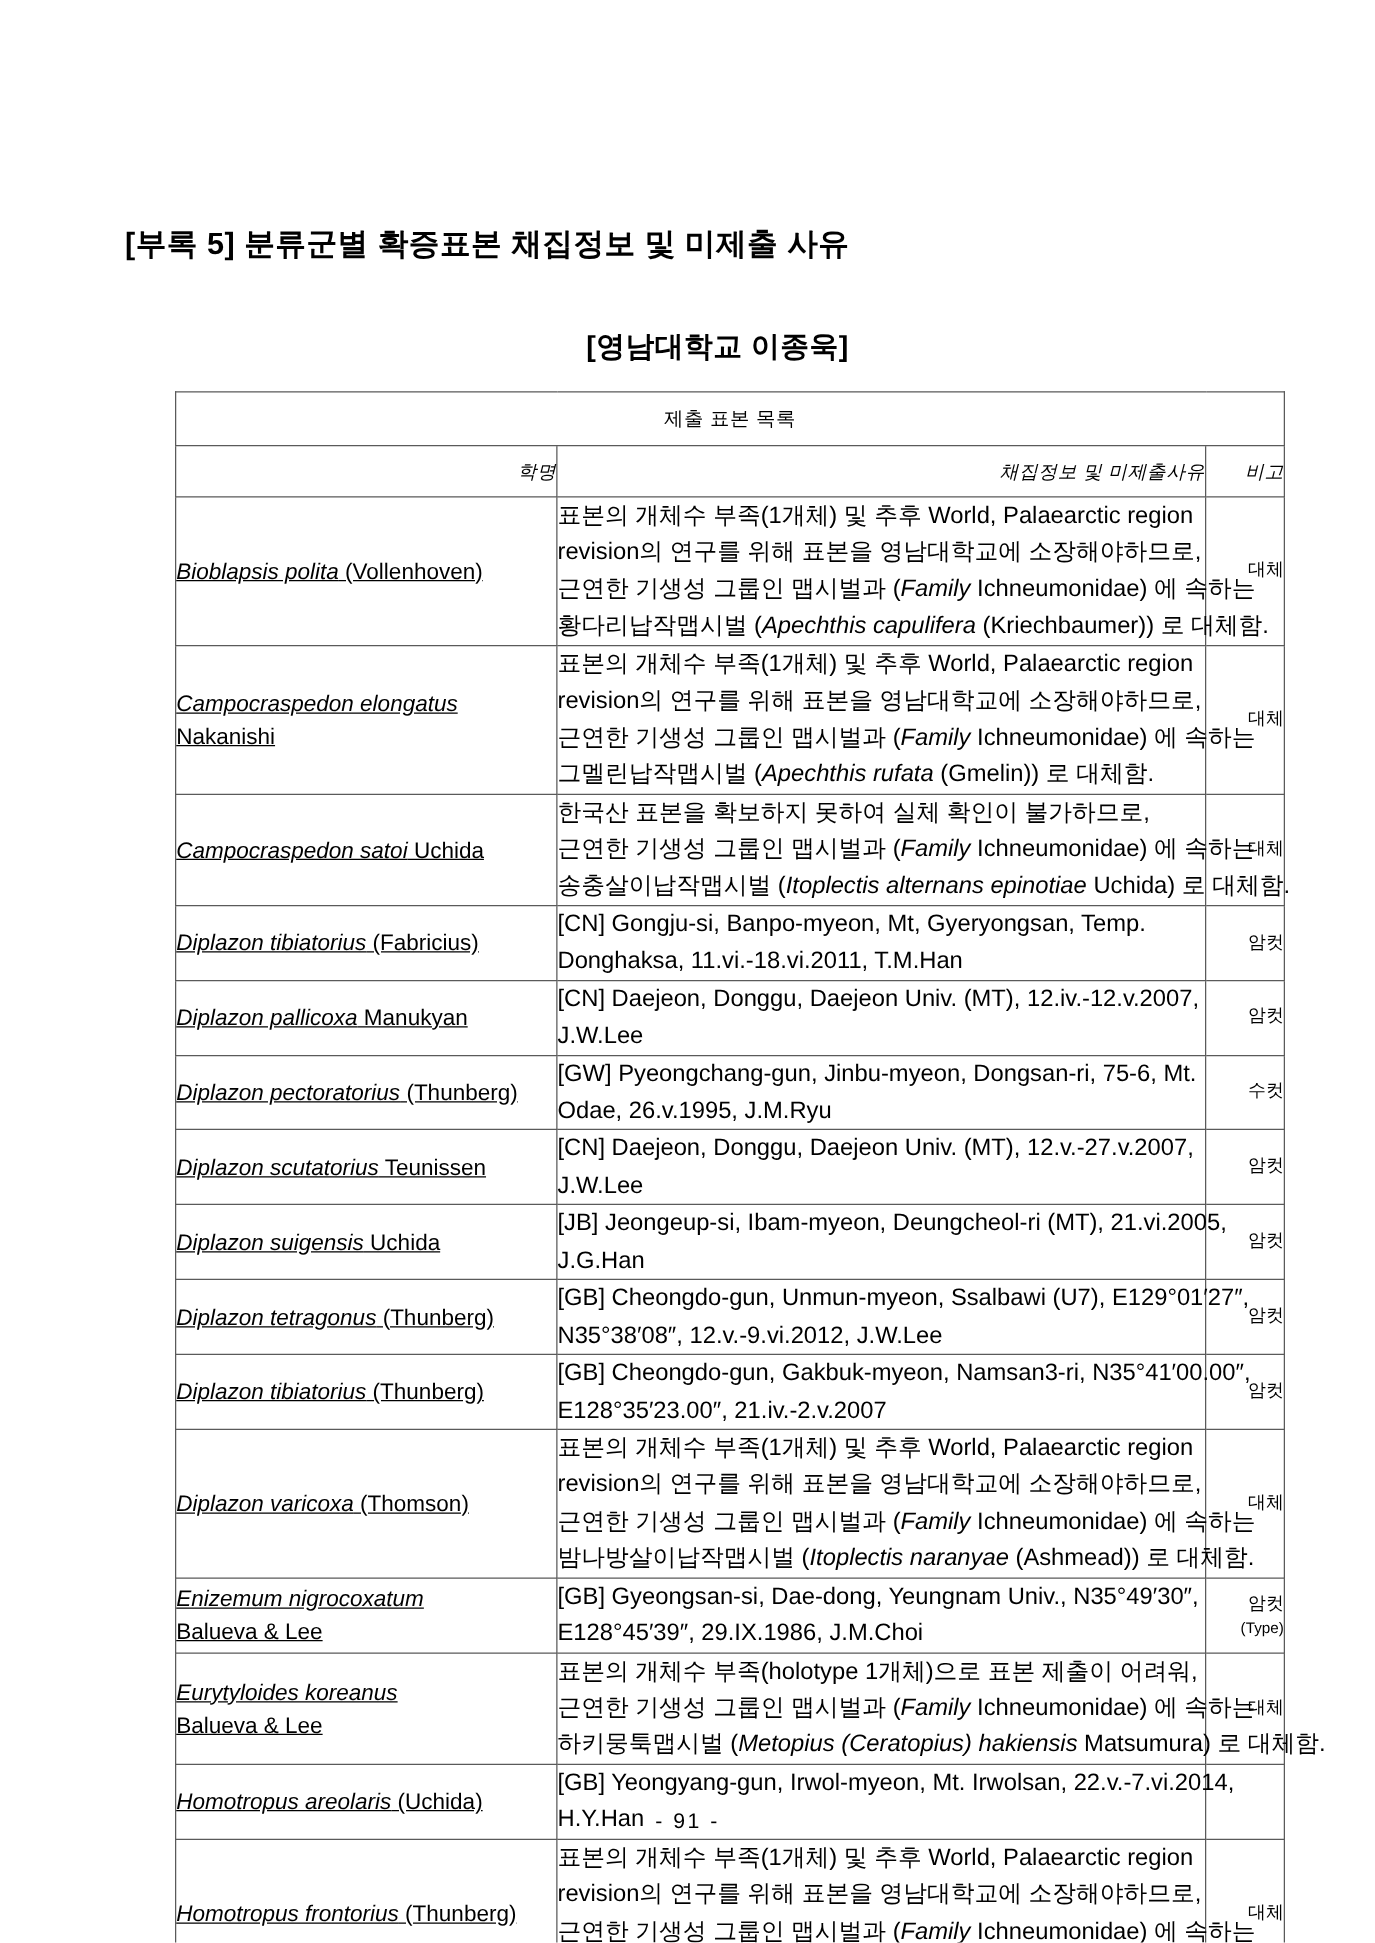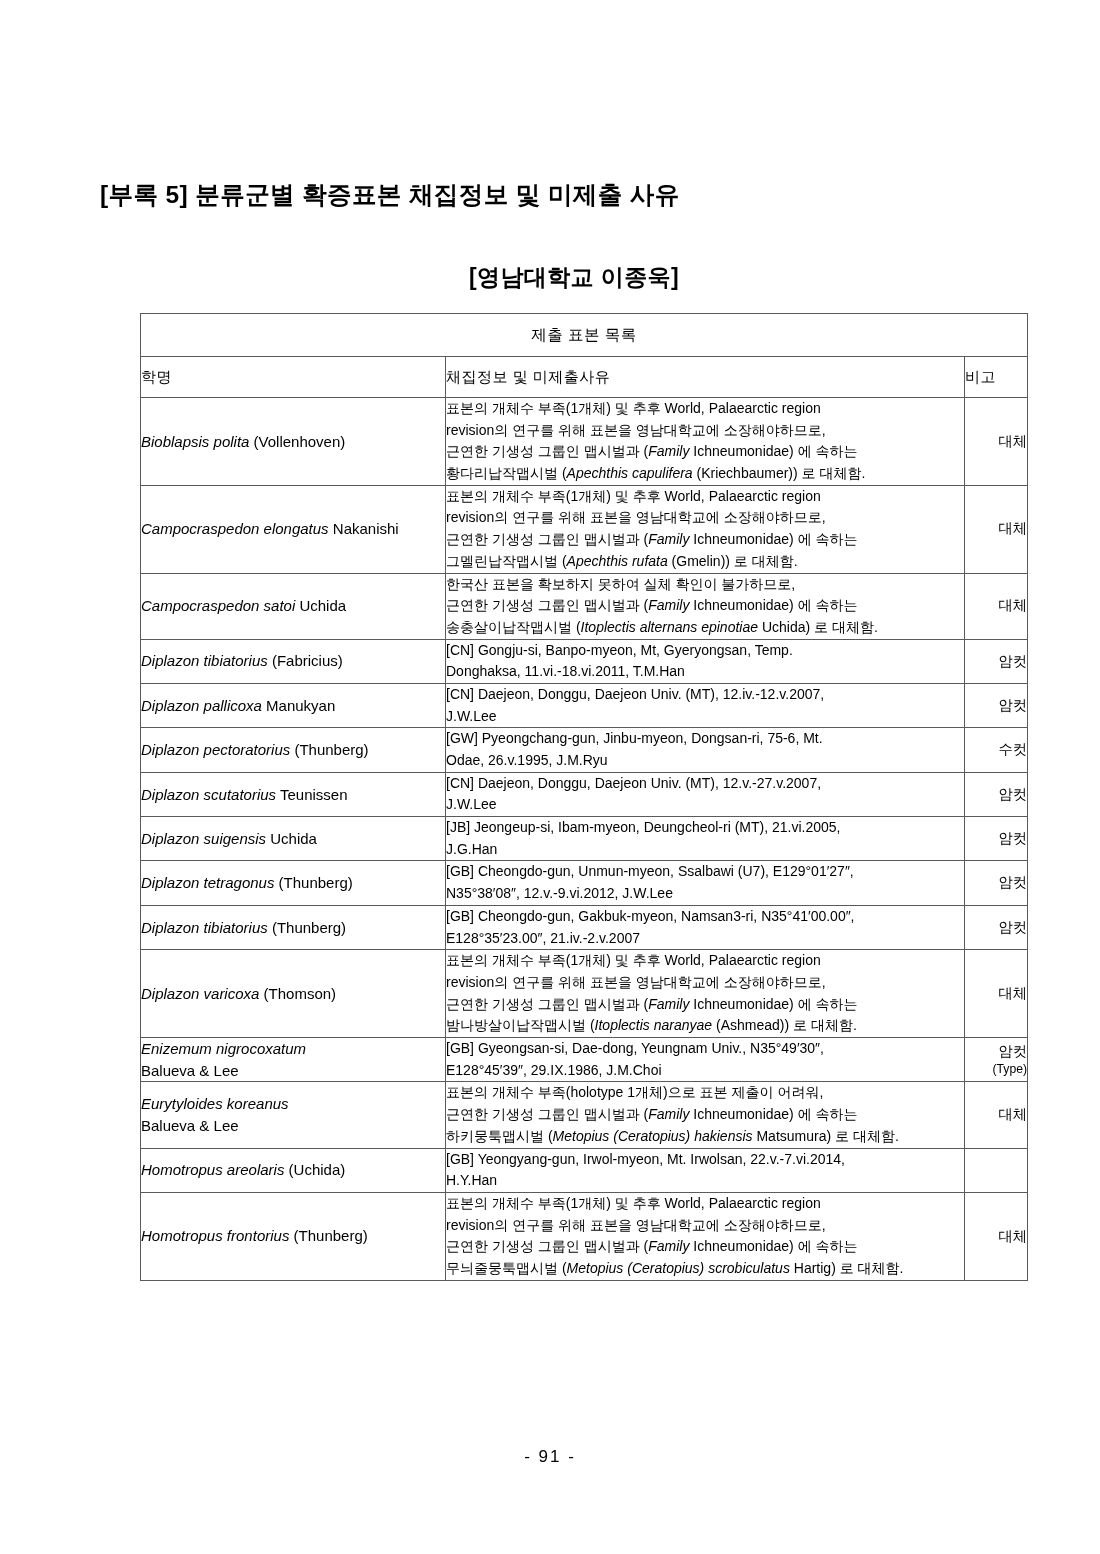--- a/index.html
+++ b/index.html
@@ -72,34 +72,36 @@
   col.c-remark{ width: 63px; }
 
   .cap-cell {
     text-align: center;
     font-size: 15.5px;
     font-weight: bold;
     height: 42px;
     letter-spacing: 0.5px;
   }
   .head-cell {
-    text-align: left;
+    text-align: right;
     font-size: 15px;
     font-weight: bold;
     height: 40px;
     letter-spacing: 0.5px;
+    font-style: italic;
   }
   .name-cell {
     padding: 9px 0 9px 22px;
-    font-size: 15px;
+    font-size: 18px;
     line-height: 1.45;
+    text-decoration: underline;
   }
   .info-cell {
     padding: 9px 10px 9px 16px;
-    font-size: 14px;
+    font-size: 19px;
     line-height: 1.55;
   }
   .remark-cell {
     text-align: right;
     font-size: 14.3px;
     line-height: 1.35;
     padding: 4px 2px;
   }
   .remark-cell .sub {
     display: block;

